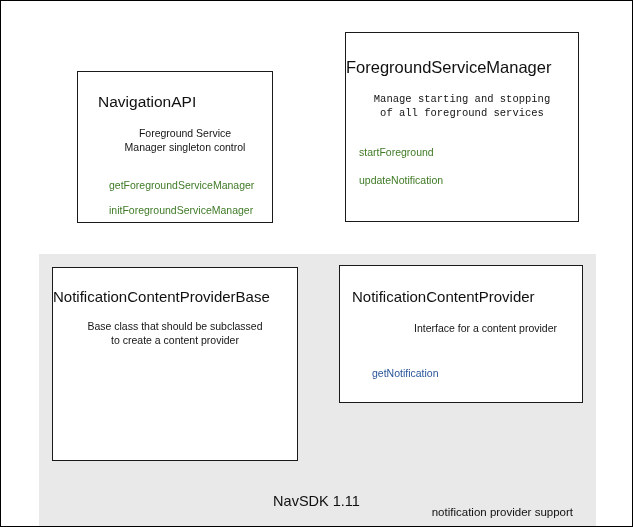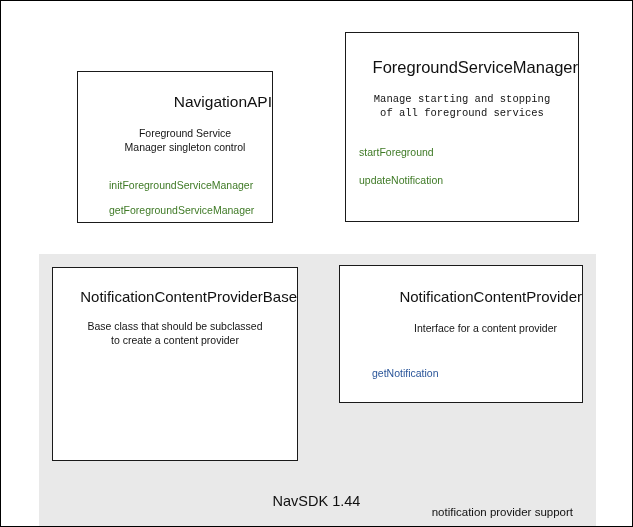--- a/index.html
+++ b/index.html
@@ -26,21 +26,21 @@
   
   .class-box {
     position: absolute;
     background: #ffffff;
     border: 1px solid #1a1a1a;
     box-sizing: border-box;
     overflow: hidden;
   }
 
   .class-title {
-    text-align: right;
+    text-align: left;
     color: #101010;
     font-size: 15.5px;
     font-weight: 400;
     line-height: 1.15;
     white-space: nowrap;
   }
 
   .class-desc {
     text-align: center;
     color: #141414;
@@ -138,24 +138,24 @@
 </head>
 <body>
 
 <div id="diagram-root">
 
   <div class="class-box" id="box-navigation-api">
     <div class="class-title">NavigationAPI</div>
     <div class="class-desc">Foreground Service<br>Manager singleton control</div>
     <ul class="member-list">
       <li class="member">
-        <span class="mname c-green">initForegroundServiceManager</span><span class="mnote"></span>
+        <span class="mname c-green">getForegroundServiceManager</span><span class="mnote"></span>
       </li>
       <li class="member">
-        <span class="mname c-green">getForegroundServiceManager</span><span class="mnote"></span>
+        <span class="mname c-green">initForegroundServiceManager</span><span class="mnote"></span>
       </li>
     </ul>
   </div>
 
   <div class="class-box" id="box-foreground-service-manager">
     <div class="class-title">ForegroundServiceManager</div>
     <div class="class-desc">Manage starting and stopping<br>of all foreground services</div>
     <ul class="member-list">
       <li class="member">
         <span class="mname c-green">startForeground</span><span class="mnote"></span>
@@ -179,15 +179,15 @@
       <ul class="member-list">
         <li class="member">
           <span class="mname c-blue">getNotification</span><span class="mnote"></span>
         </li>
       </ul>
     </div>
 
     <div id="panel-caption">notification provider support</div>
   </div>
 
-  <div id="footer-caption">NavSDK 1.44</div>
+  <div id="footer-caption">NavSDK 1.11</div>
 
 </div>
 
 </body></html>

